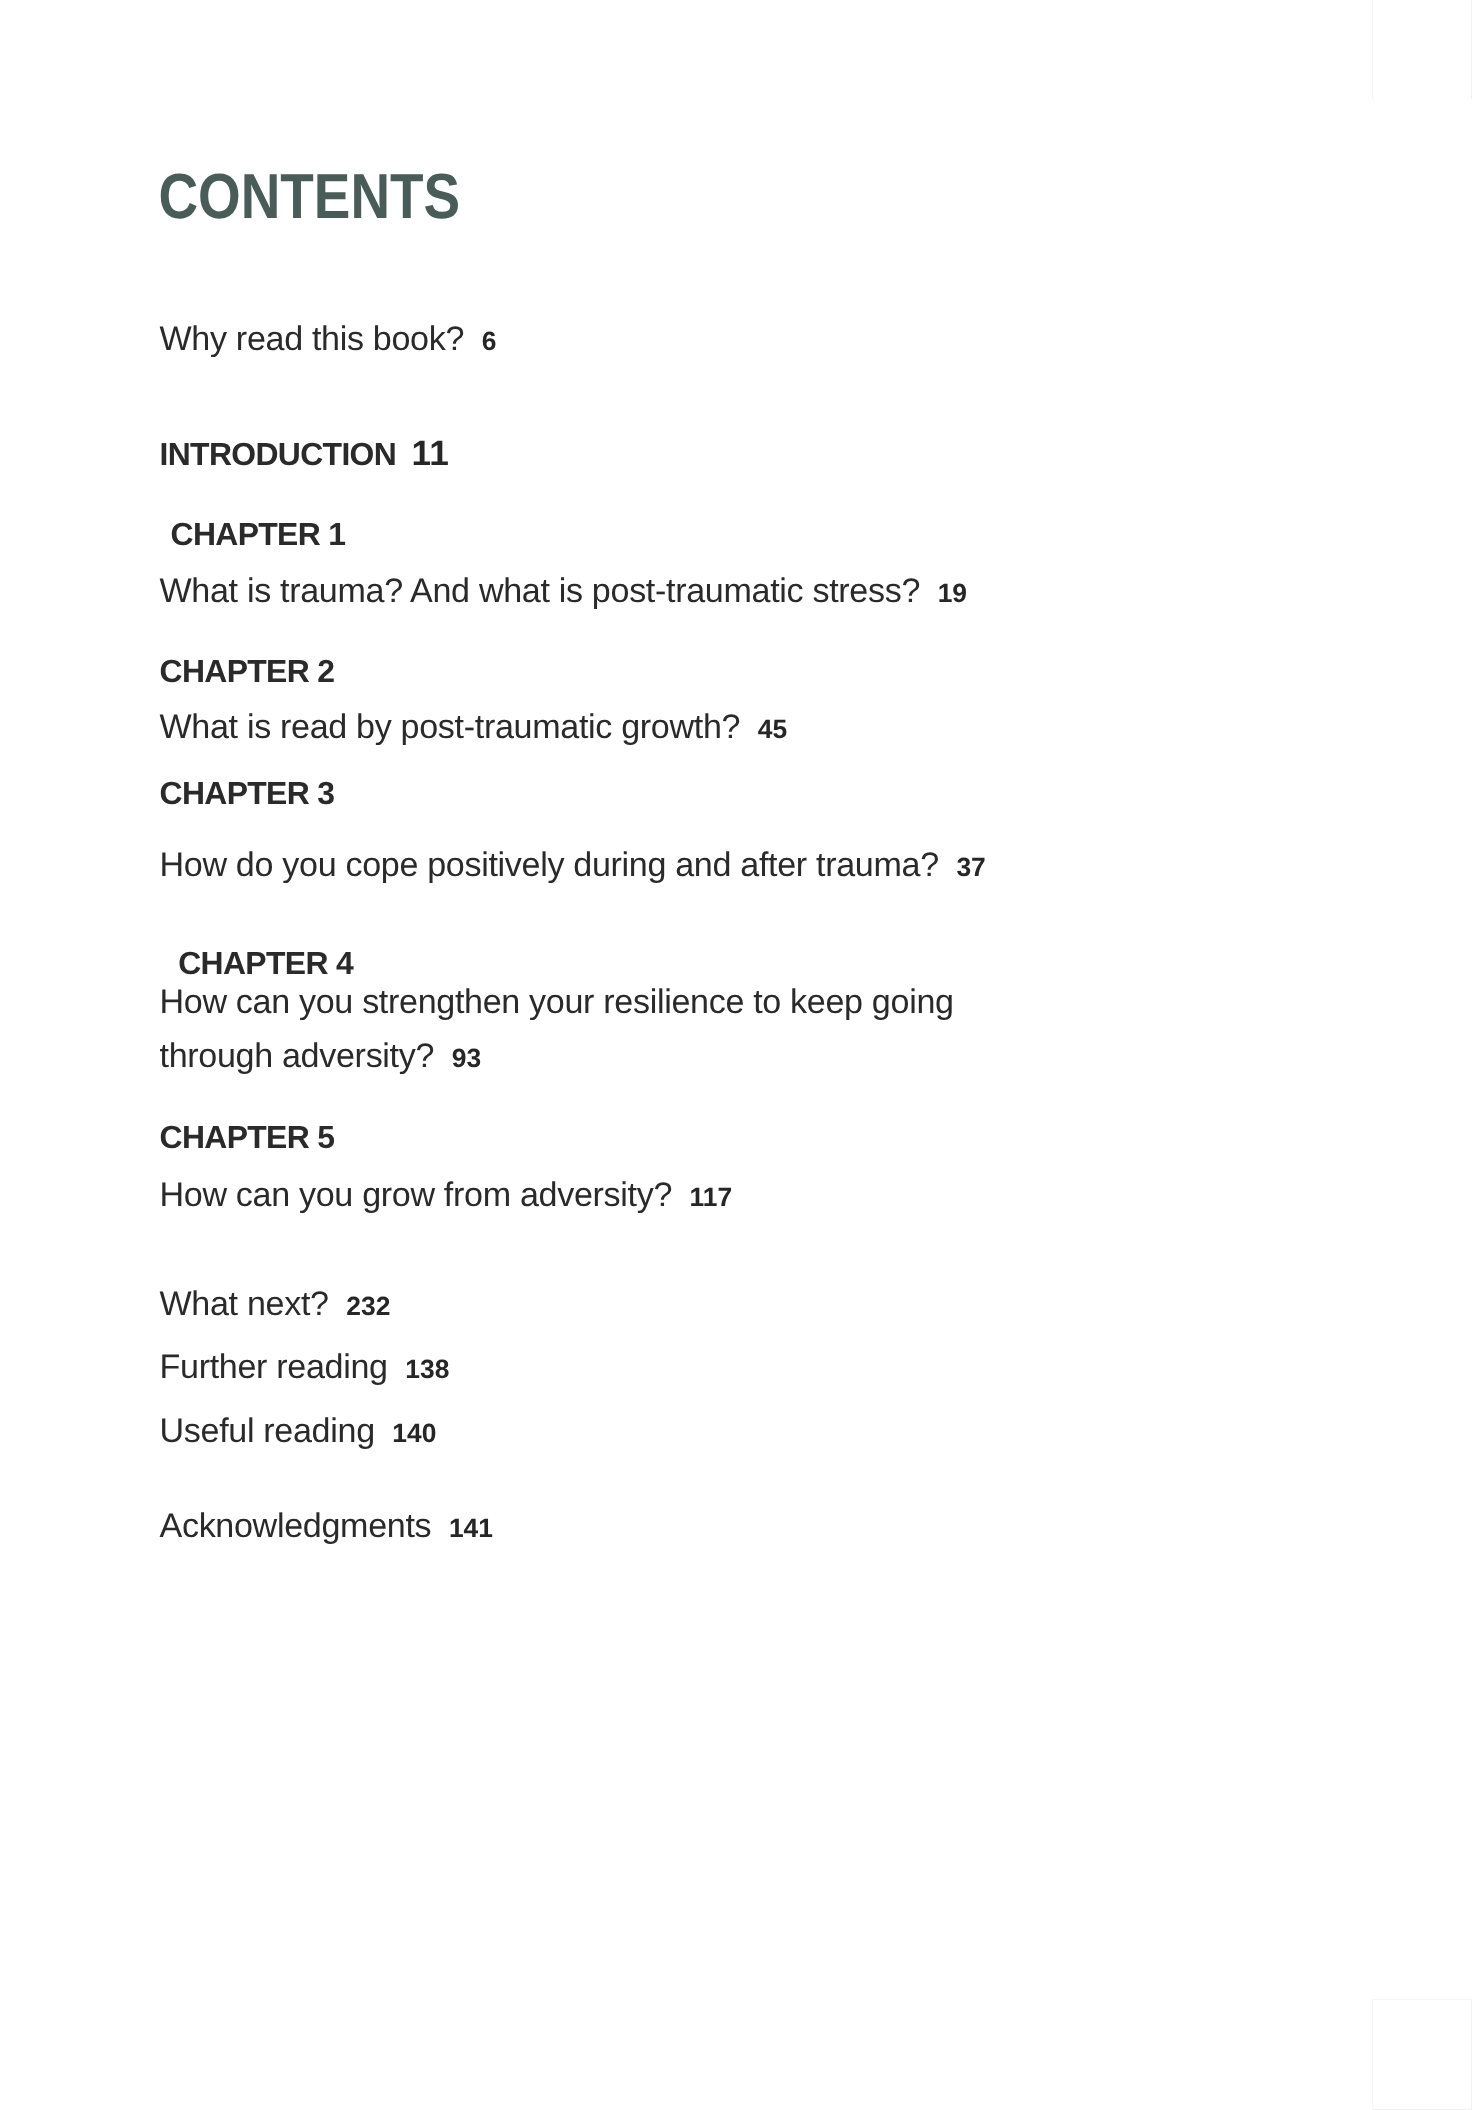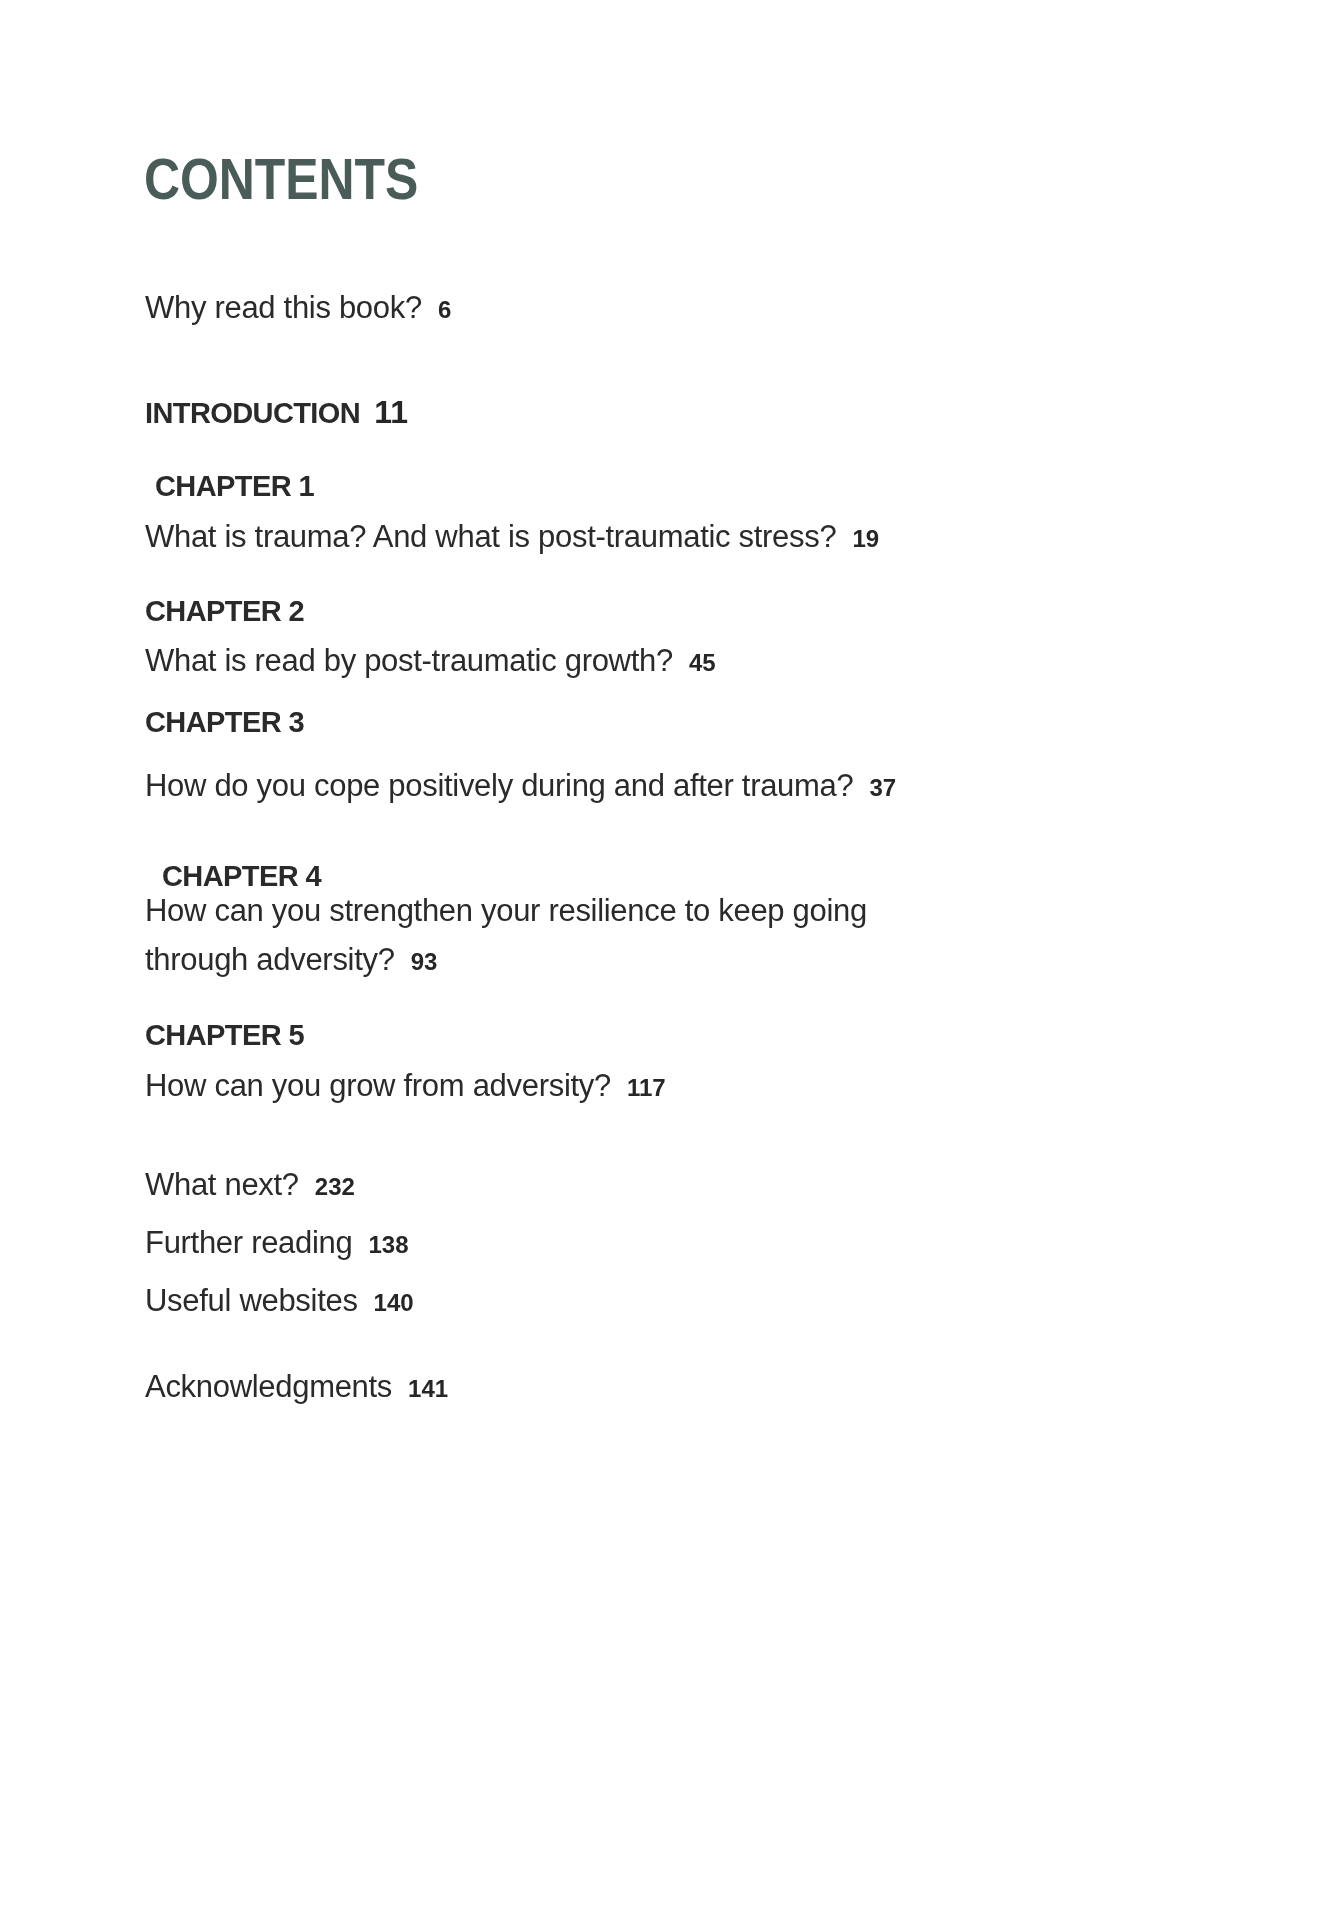--- a/index.html
+++ b/index.html
@@ -96,19 +96,19 @@
     <span>How can you grow from adversity?</span><span class="pg">117</span>
   </div>
 
   <div class="line entry-text" style="top:1169px;">
     <span>What next?</span><span class="pg">232</span>
   </div>
   <div class="line entry-text" style="top:1227px;text-align:center;">
     <span>Further reading</span><span class="pg">138</span>
   </div>
   <div class="line entry-text" style="top:1285px;">
-    <span>Useful websites</span><span class="pg">140</span>
+    <span>Useful reading</span><span class="pg">140</span>
   </div>
   <div class="line entry-text" style="top:1343px;margin-top:28px;">
     <span>Acknowledgments</span><span class="pg">141</span>
   </div>
 
 </div>
 
 </body></html>

